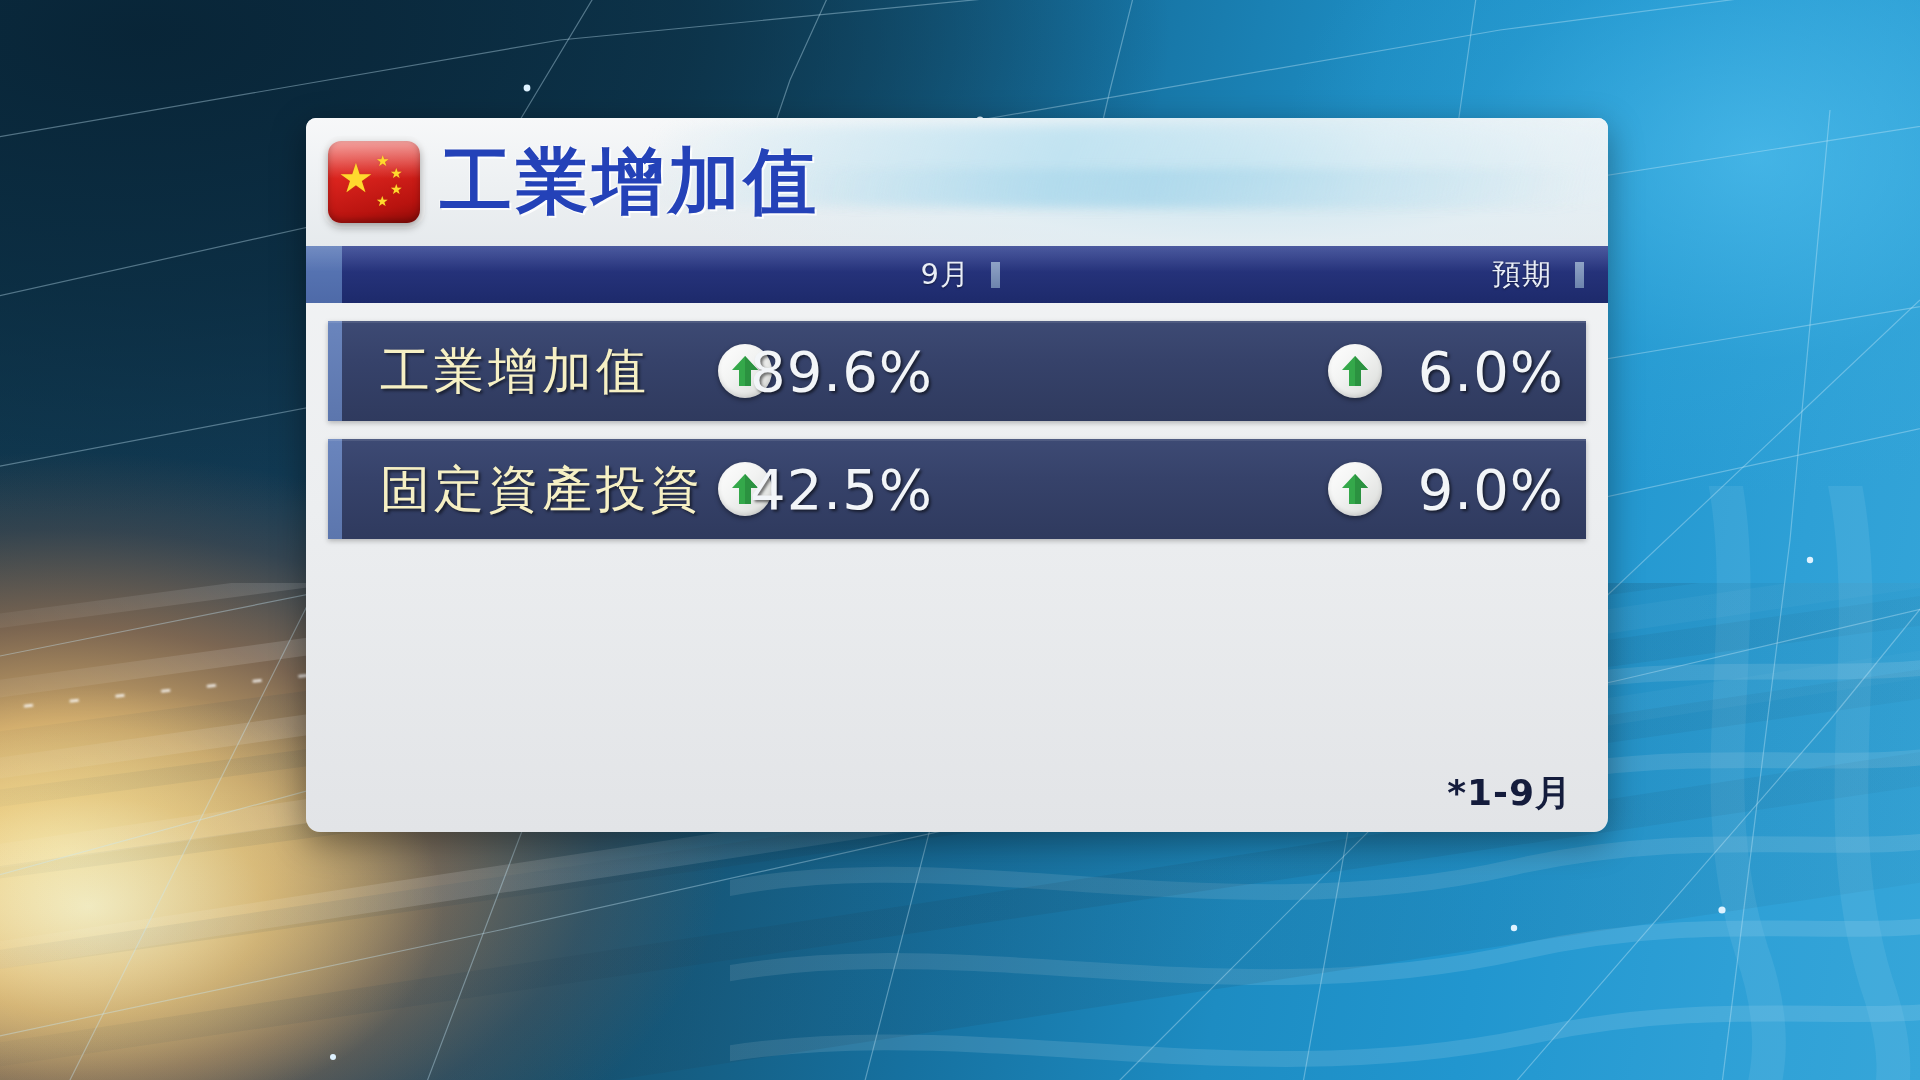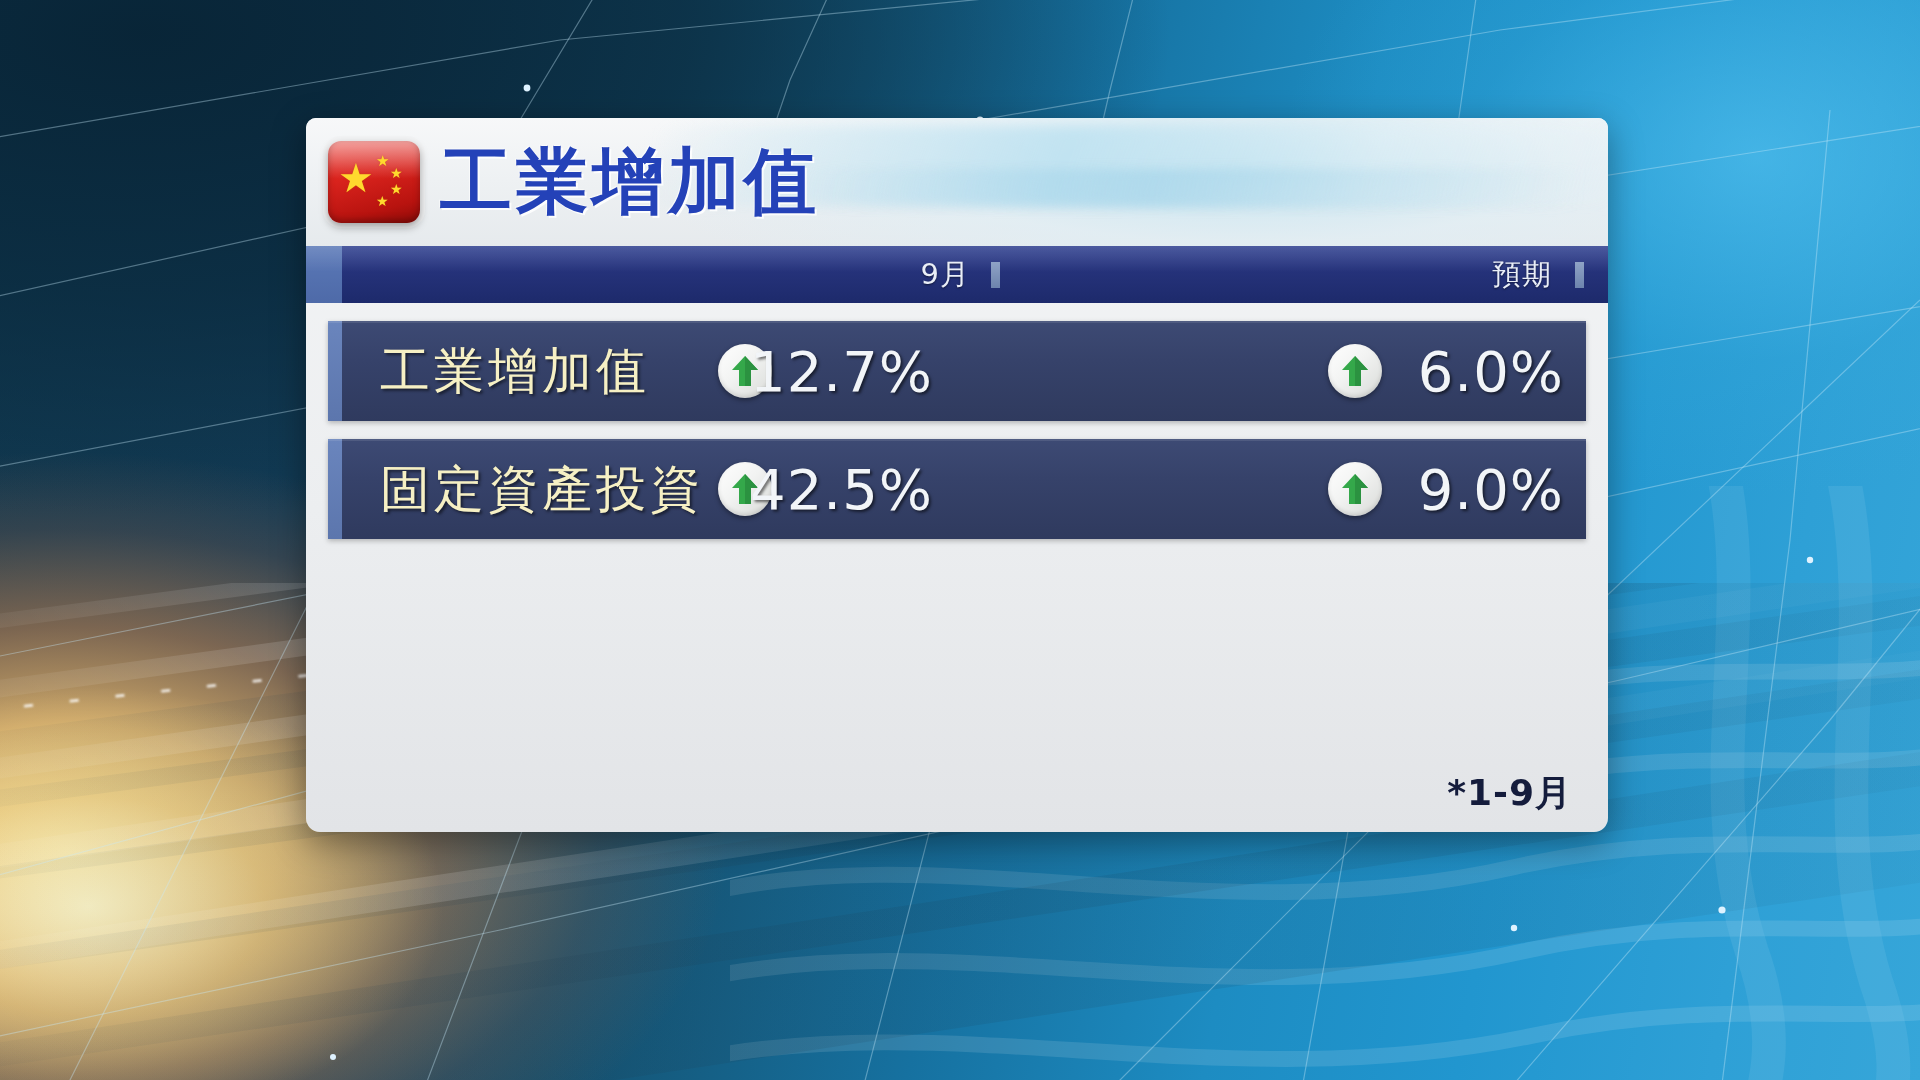--- a/index.html
+++ b/index.html
@@ -327,21 +327,21 @@
     <div class="row">
       <div class="row-accent"></div>
       <div class="row-top-hl"></div>
       <div class="label">工業增加值</div>
       <div class="arrow" id="ar1a">
         <svg width="30" height="34" viewBox="0 0 30 34">
             <path d="M15 2 L28 16 L21 16 L21 32 L9 32 L9 16 L2 16 Z" fill="#34a84a"></path>
             <path d="M15 2 L28 16 L21 16 L21 32 L15 32 Z" fill="#2b9240"></path>
           </svg>
       </div>
-      <div class="val valA">12.7%</div>
+      <div class="val valA">89.6%</div>
       <div class="arrow" id="ar1b">
         <svg width="30" height="34" viewBox="0 0 30 34">
             <path d="M15 2 L28 16 L21 16 L21 32 L9 32 L9 16 L2 16 Z" fill="#34a84a"></path>
             <path d="M15 2 L28 16 L21 16 L21 32 L15 32 Z" fill="#2b9240"></path>
           </svg>
       </div>
       <div class="val valB">6.0%</div>
     </div>
 
     <div class="row">

